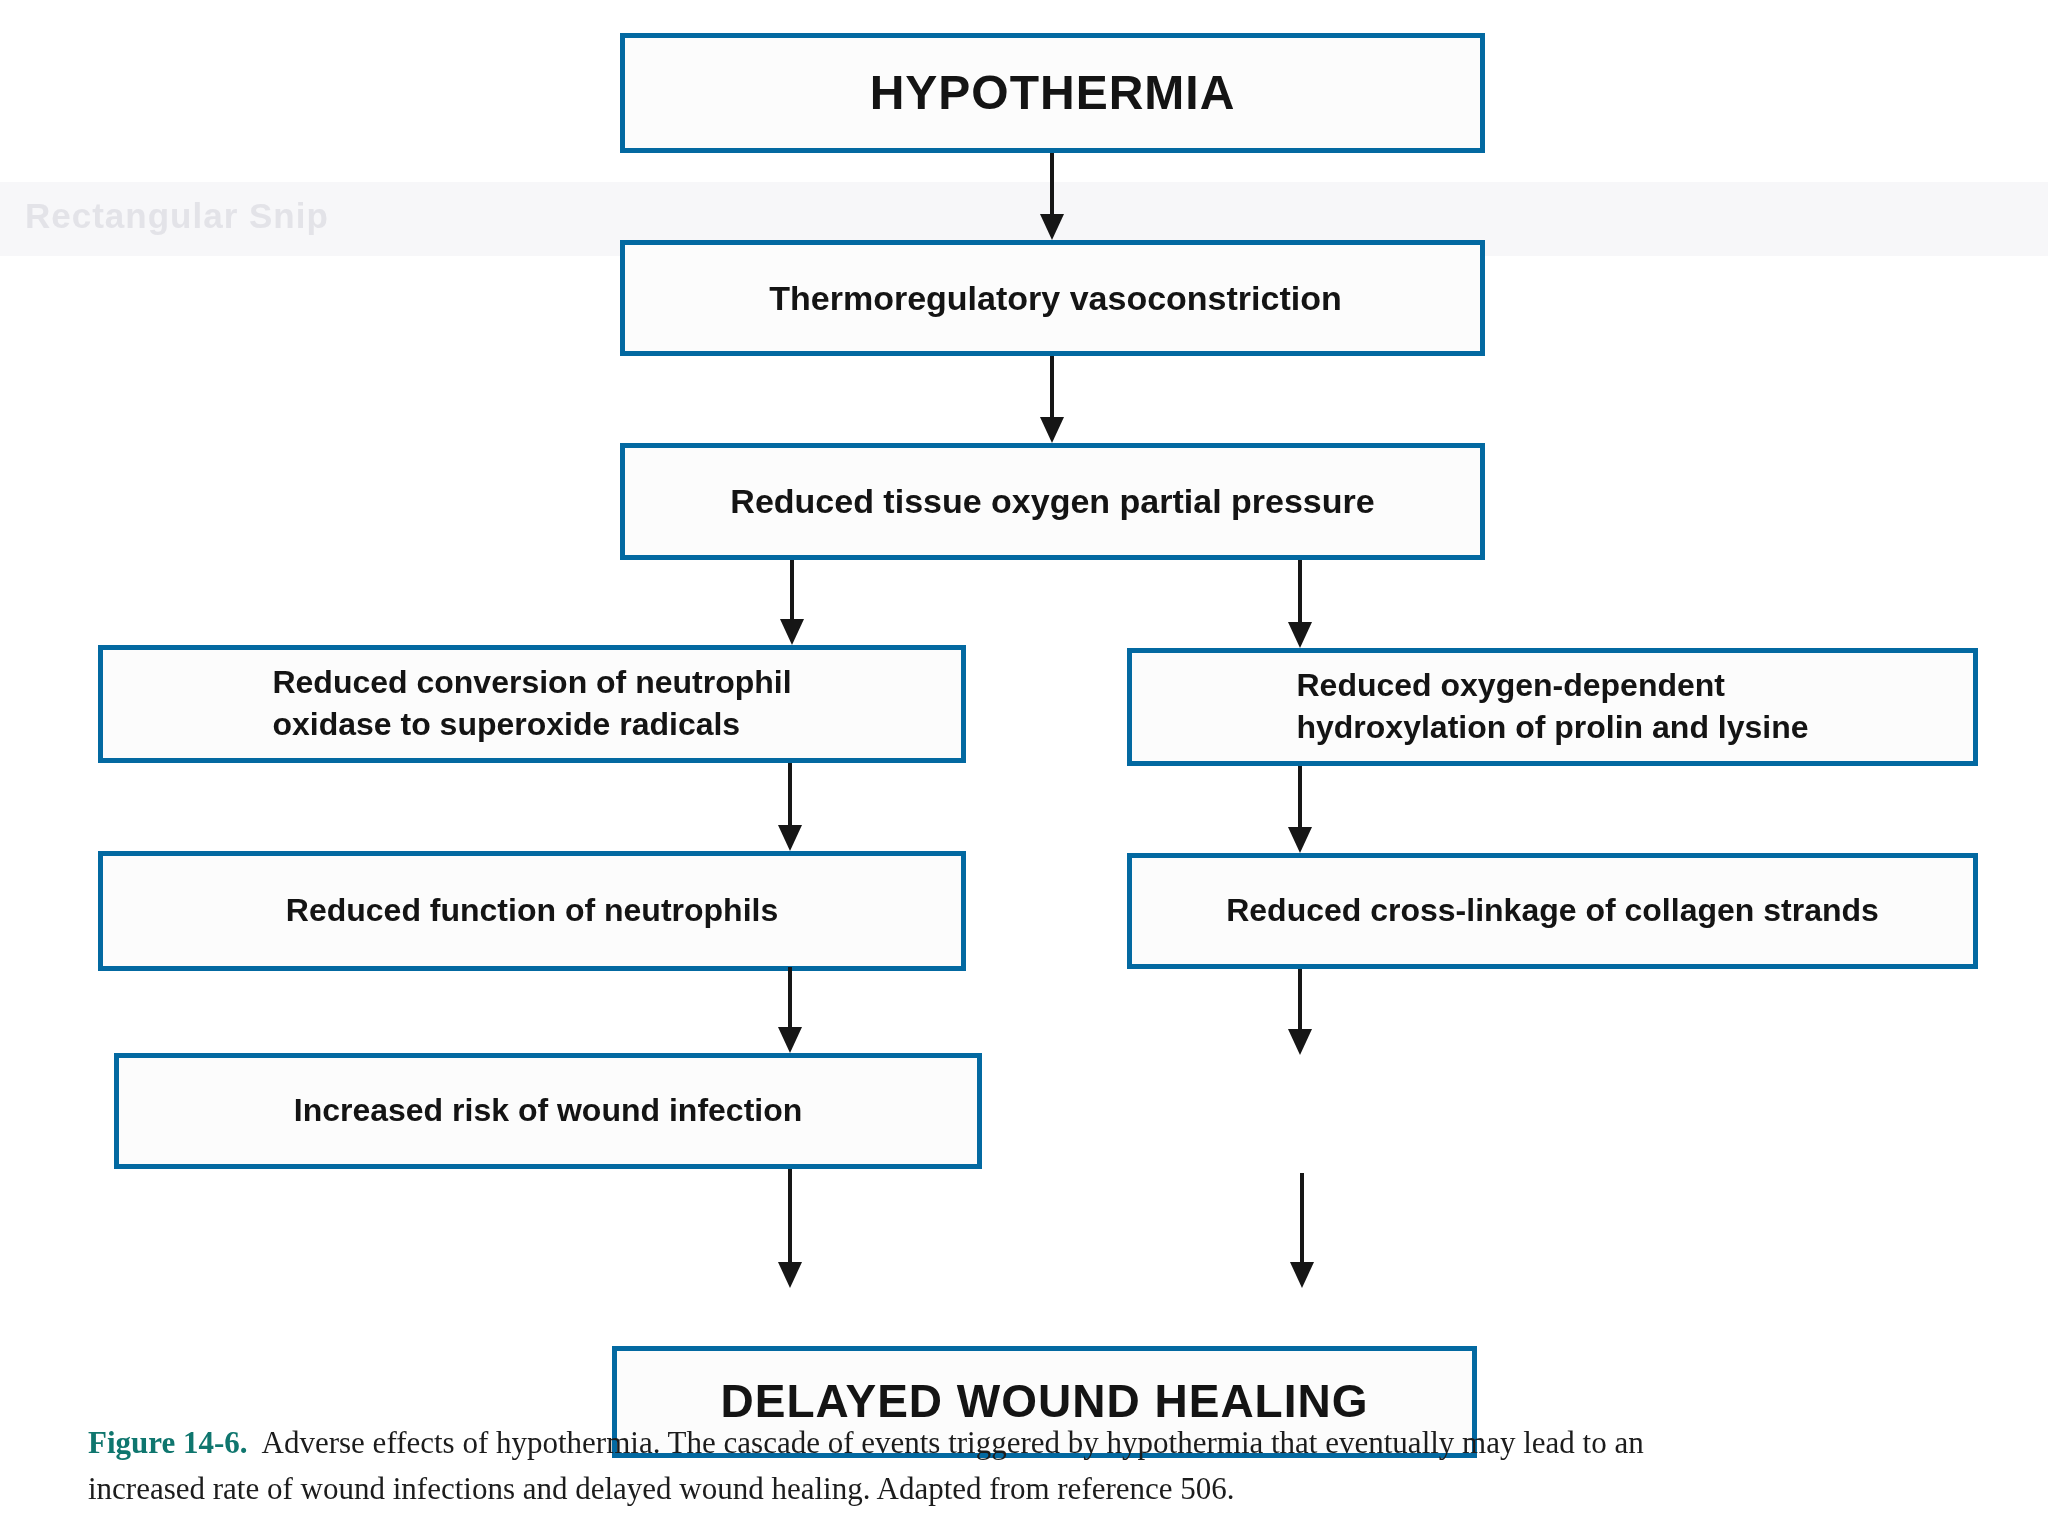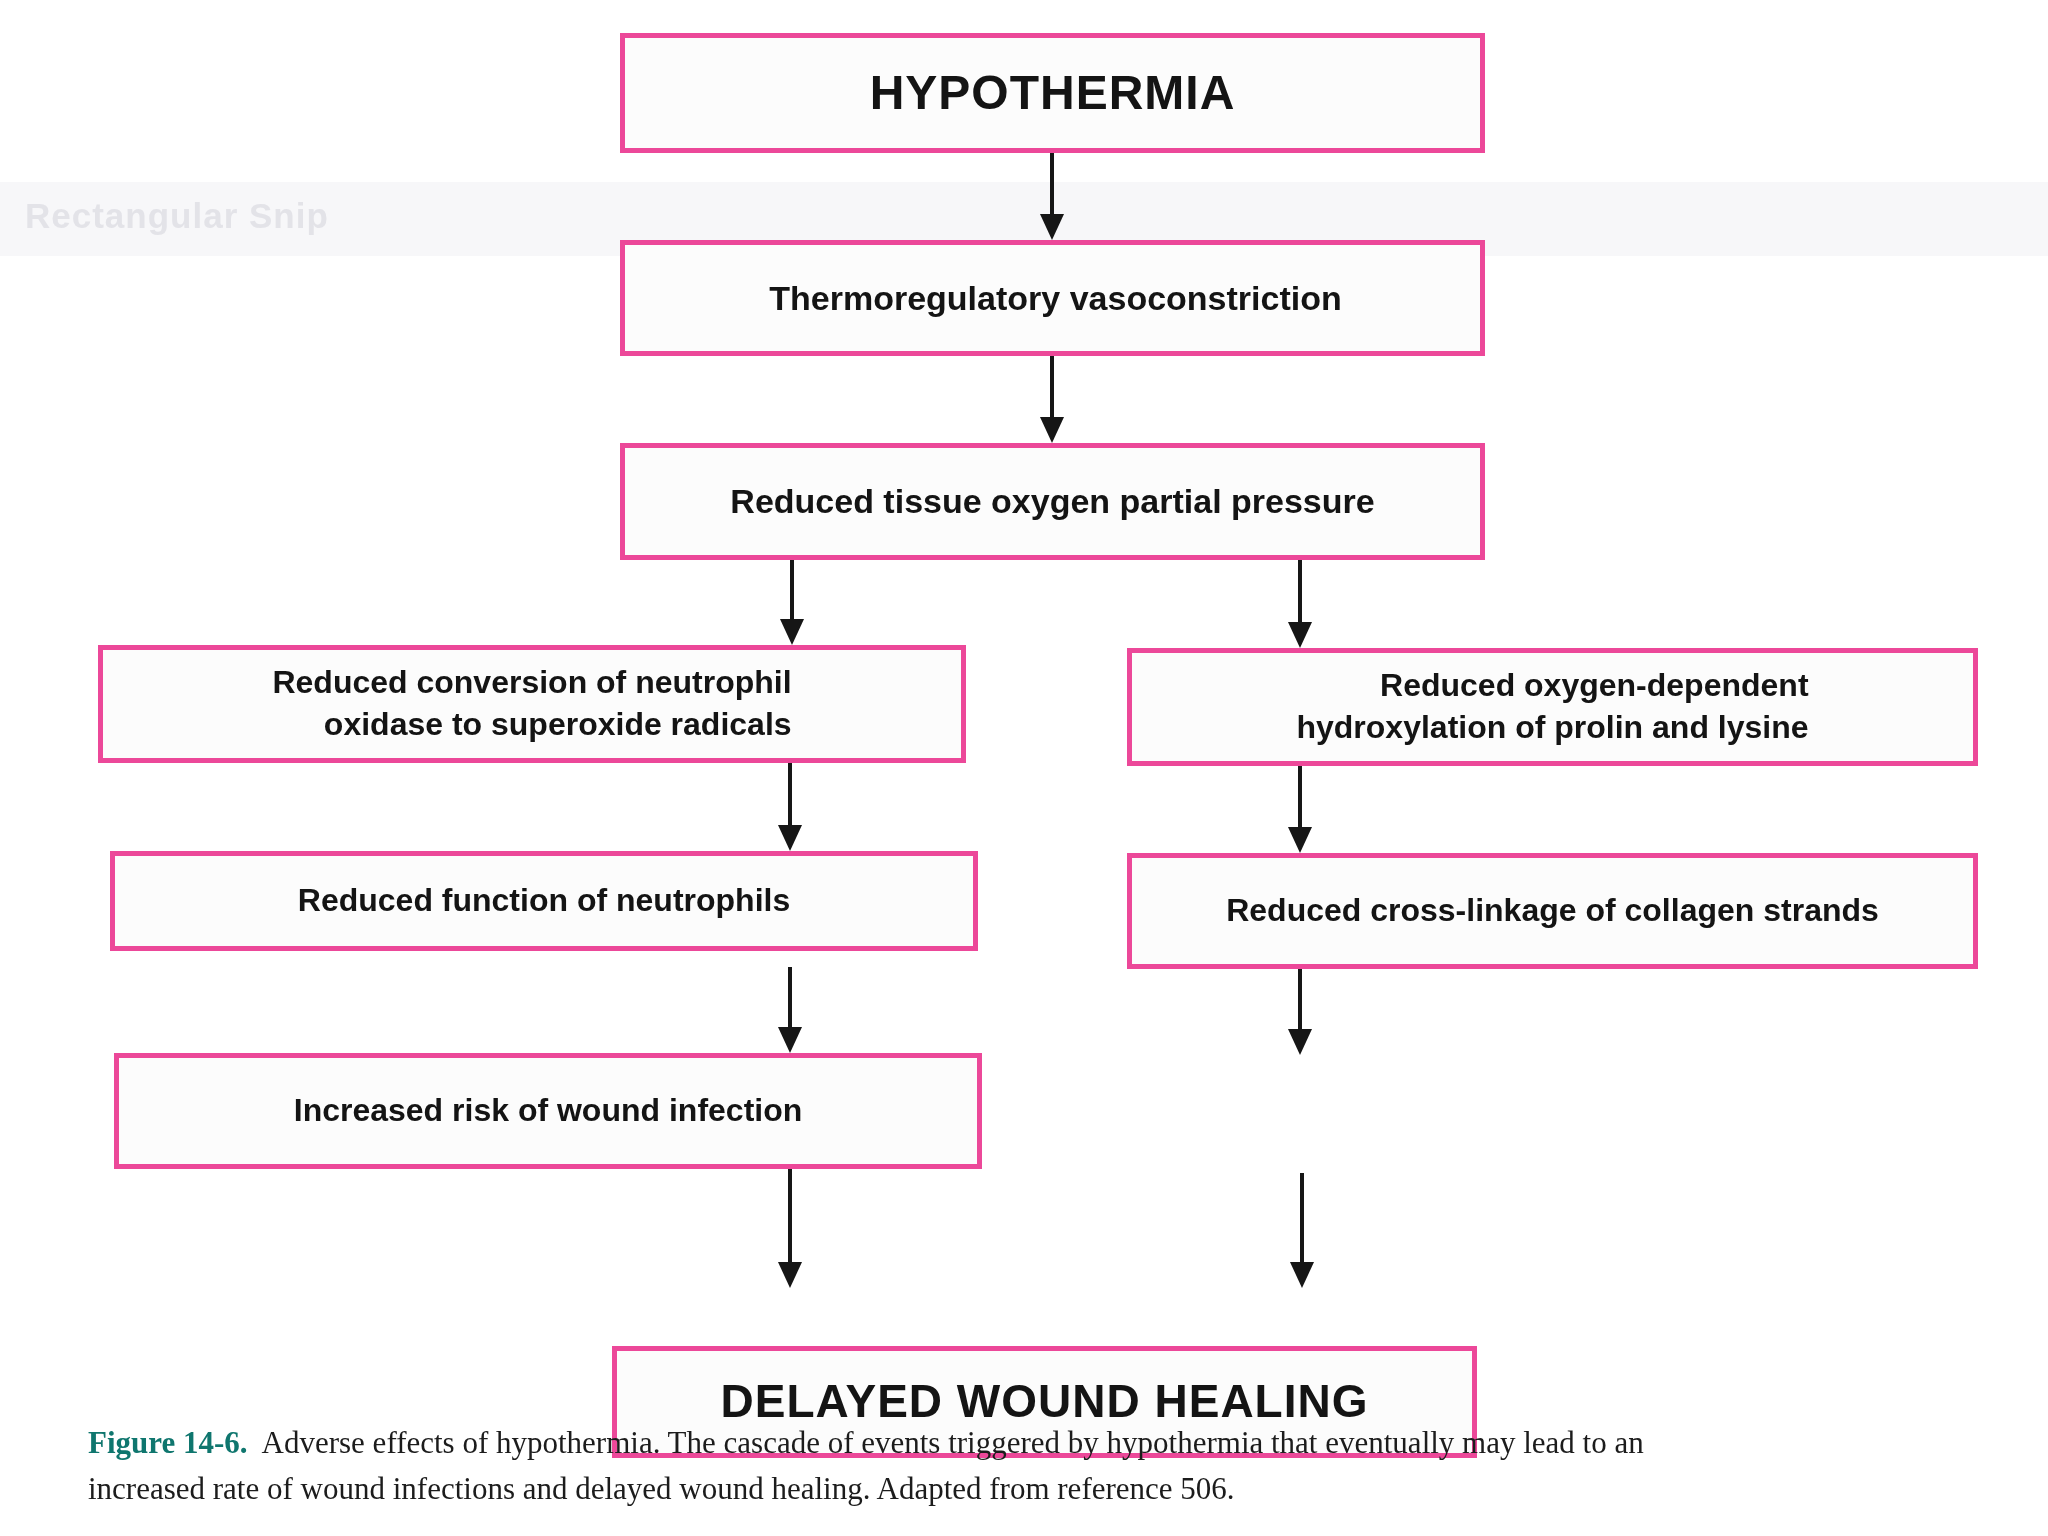--- a/index.html
+++ b/index.html
@@ -26,41 +26,41 @@
     font-weight: 700;
     color: #e3e3e8;
     letter-spacing: 1px;
     white-space: nowrap;
   }
 
   
   .node {
     position: absolute;
     box-sizing: border-box;
-    border: 5px solid #ec4899;
+    border: 5px solid #0369a1;
     background: #fcfcfc;
     color: #141414;
     font-weight: 700;
     display: flex;
     align-items: center;
     justify-content: center;
-    text-align: right;
+    text-align: left;
     white-space: pre-line;
     line-height: 1.3;
   }
   .node-big    { font-size: 48px; letter-spacing: 1px; }
   .node-mid    { font-size: 34px; }
   .node-branch { font-size: 32px; padding: 8px 18px; }
 
   #n-hypothermia          { left: 620px;  top: 33px;   width: 865px; height: 120px; }
   #n-vasoconstriction     { left: 620px;  top: 240px;  width: 865px; height: 116px; padding-left: 6px; }
   #n-oxygen               { left: 620px;  top: 443px;  width: 865px; height: 117px; }
   #n-neutrophil-oxidase   { left: 98px;   top: 645px;  width: 868px; height: 118px; }
   #n-hydroxylation        { left: 1127px; top: 648px;  width: 851px; height: 118px; }
-  #n-neutrophil-function  { left: 110px;   top: 851px;  width: 868px; height: 100px; }
+  #n-neutrophil-function  { left: 98px;   top: 851px;  width: 868px; height: 120px; }
   #n-collagen             { left: 1127px; top: 853px;  width: 851px; height: 116px; }
   #n-infection            { left: 98px;   top: 1053px; width: 868px; height: 116px; margin-left: 16px; }
   #n-scar                 { left: 1124px; top: 1055px; width: 886px; height: 118px; }
   #n-delayed              { left: 612px;  top: 1346px; width: 865px; height: 112px; font-size: 46px; }
 
   
   .arrow {
     position: absolute;
     width: 24px;
     display: flex;

